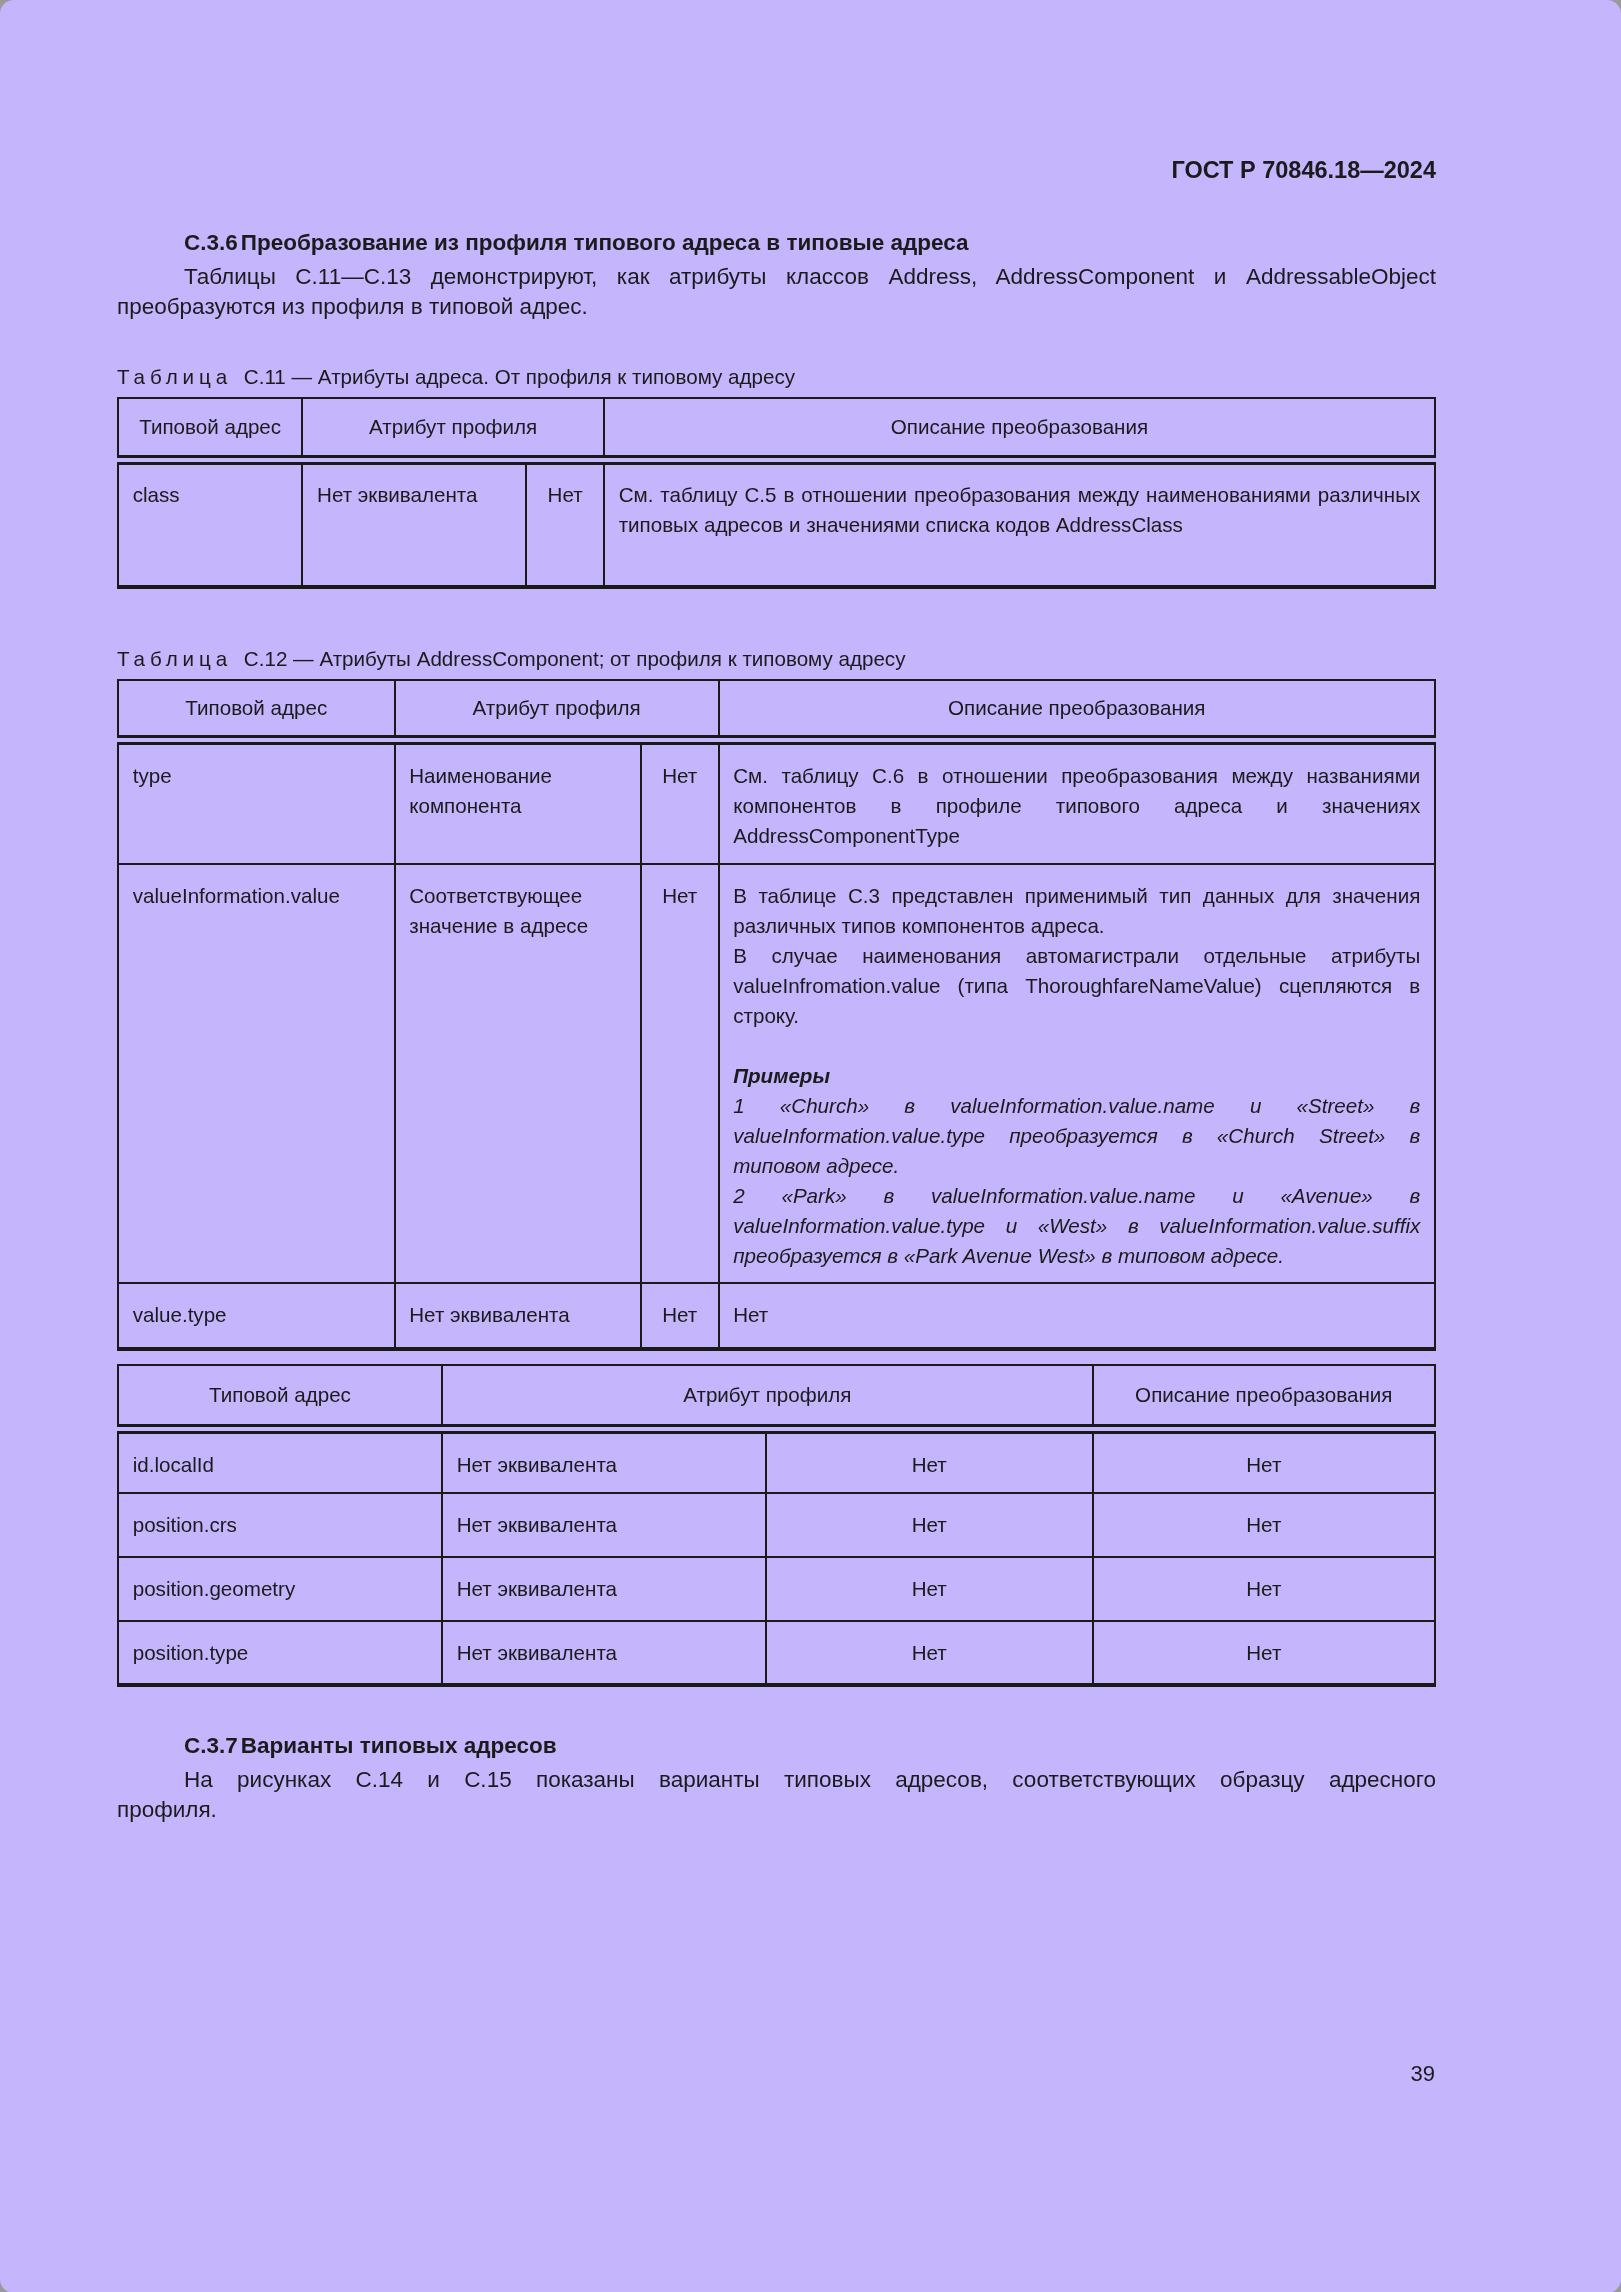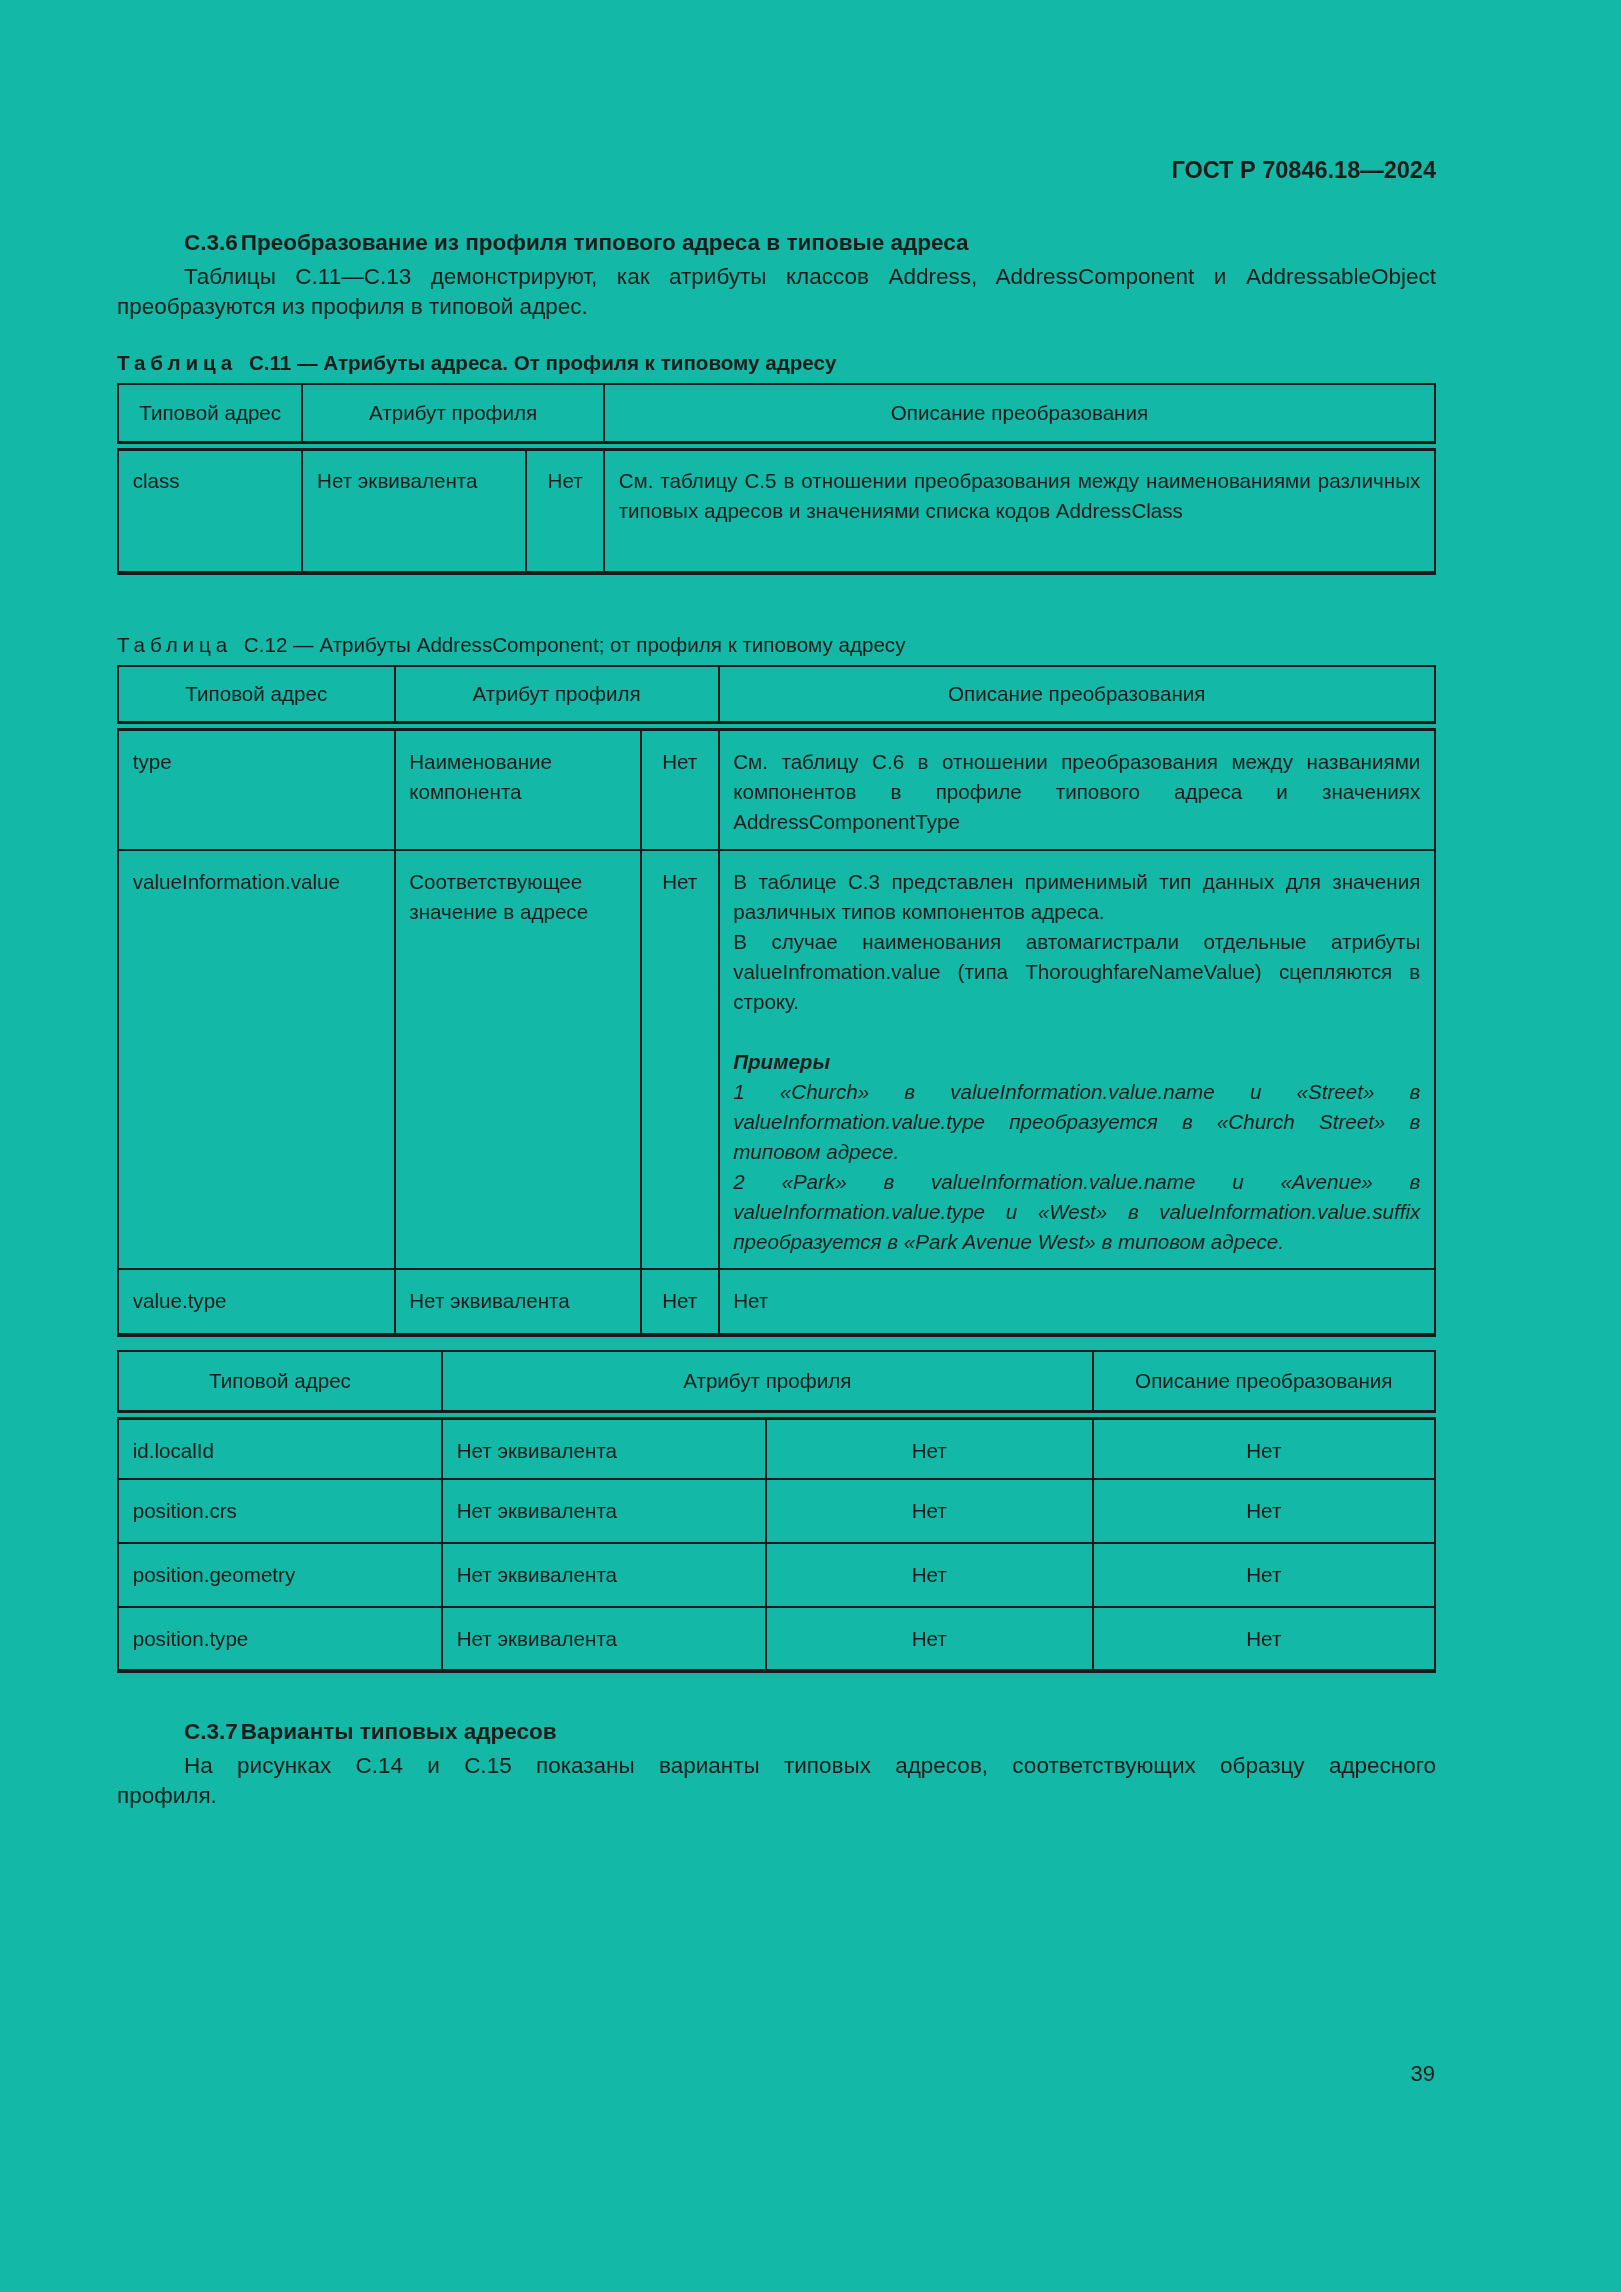--- a/index.html
+++ b/index.html
@@ -5,23 +5,24 @@
   html, body { margin: 0; padding: 0; }
   body {
     background: #9a9a9a;
     font-family: "Liberation Sans", sans-serif;
     color: #1b1b1b;
   }
   .page {
     position: relative;
     width: 1621px;
     height: 2293px;
-    background: #14b8a6;
+    background: #c4b5fd;
     margin: 0 auto;
     overflow: hidden;
+    border-radius: 14px;
   }
   .content {
     position: absolute;
     left: 117px;
     width: 1319px;
     top: 0;
   }
   .running-head {
     margin: 157px 0 0;
     text-align: right;
@@ -43,21 +44,21 @@
     line-height: 30px;
     text-align: justify;
     text-indent: 67px;
   }
   .p-c37 { word-spacing: 8.8px; }
   .table-caption {
     font-size: 20.6px;
     line-height: 25.5px;
   }
   .cap-word { letter-spacing: 4.9px; margin-right: 11.8px; }
-  .caption-c11 { margin: 28px 0 0; font-weight: bold; }
+  .caption-c11 { margin: 42px 0 0; }
   .caption-c12 { margin: 57px 0 0; }
   .caption-c13 { margin: 45px 0 0; }
 
   table.gost {
     width: 100%;
     border-collapse: collapse;
     table-layout: fixed;
     border: 2px solid #1a1a1a;
     border-top-width: 2.9px;
     border-bottom-width: 4.9px;

